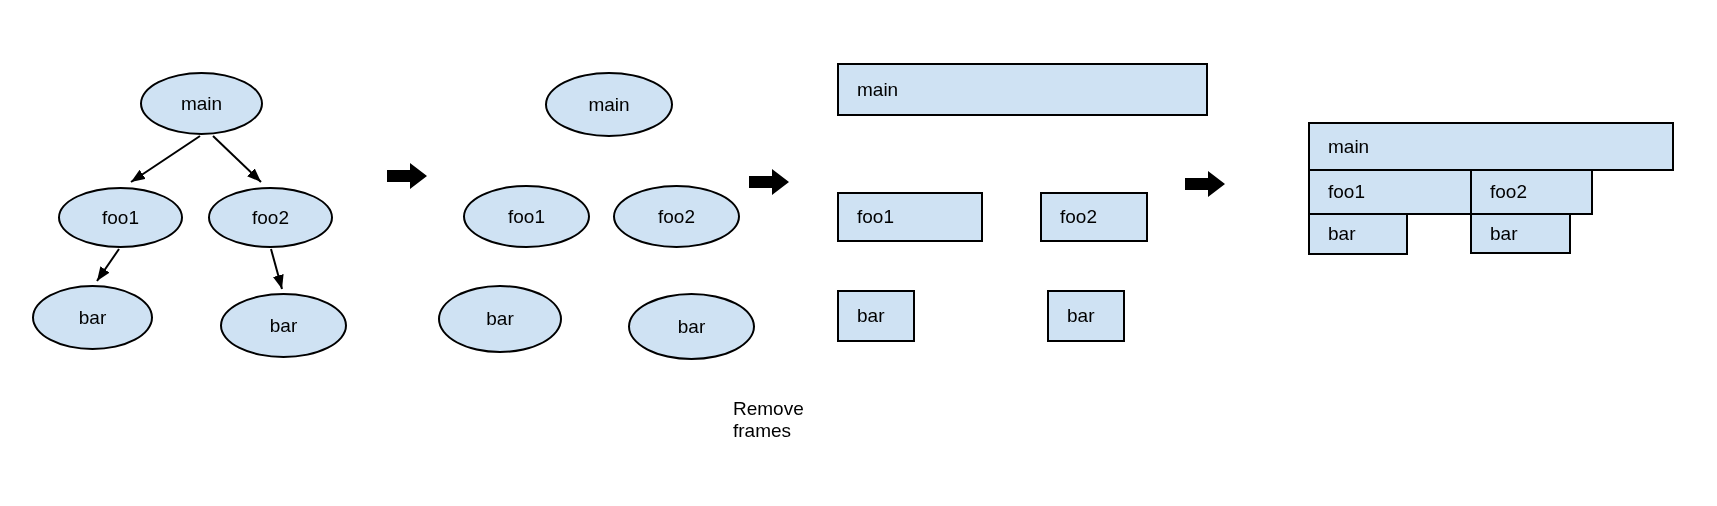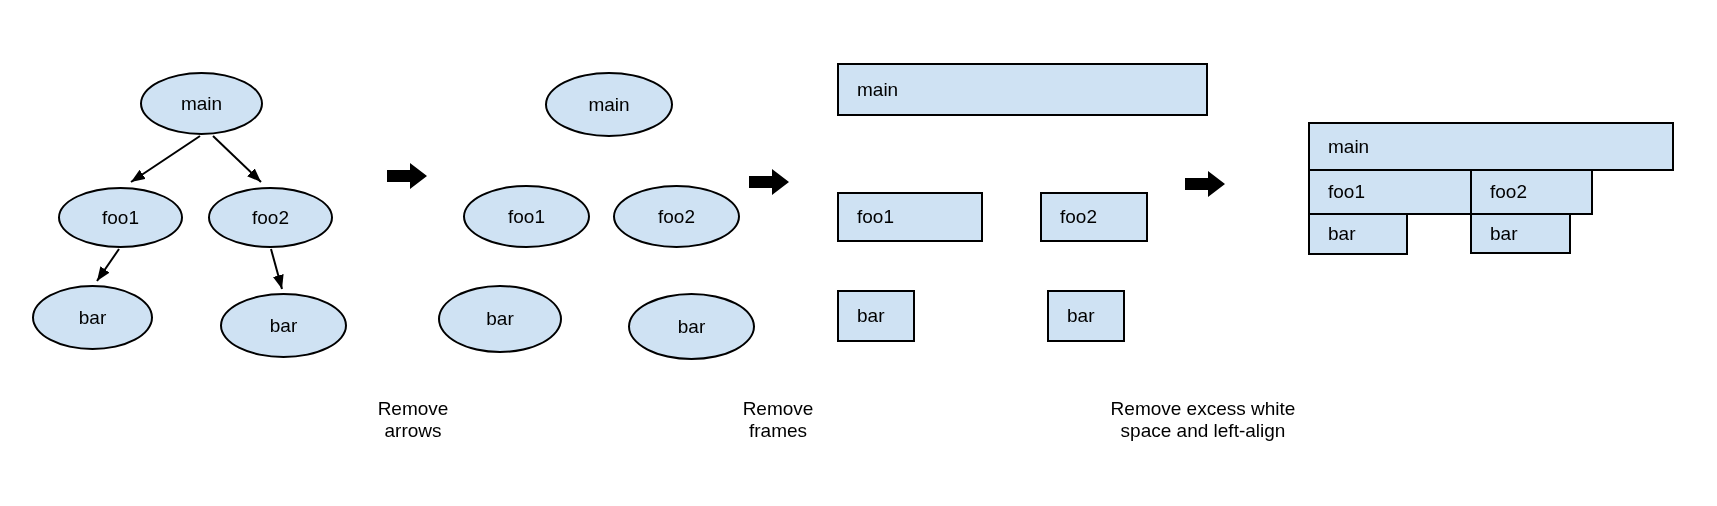--- a/index.html
+++ b/index.html
@@ -4,21 +4,20 @@
 <style>
   html, body { margin: 0; padding: 0; background: #ffffff; }
   .canvas {
     position: relative;
     width: 1717px;
     height: 506px;
     background: #ffffff;
     font-family: "Liberation Sans", sans-serif;
     color: #000000;
     overflow: hidden;
-    text-align: center;
   }
   .overlay {
     position: absolute;
     left: 0; top: 0;
     width: 1717px; height: 506px;
     pointer-events: none;
   }
   .node {
     position: absolute;
     box-sizing: border-box;
@@ -123,17 +122,15 @@
   <div class="node frame" style="left:1470px; top:169px; width:123px; height:46px;">
       <span>foo2</span>
     </div>
   <div class="node frame" style="left:1308px; top:213px; width:100px; height:42px;">
       <span>bar</span>
     </div>
   <div class="node frame" style="left:1470px; top:213px; width:101px; height:41px;">
       <span>bar</span>
     </div>
 
-  <div class="caption" style="left:363px;  top:398px; width:100px;">Remove arrows</div>
   <div class="caption" style="left:733px;  top:398px; width:90px;">Remove frames</div>
-  <div class="caption" style="left:1103px; top:398px; width:200px;">Remove excess white space and left-align</div>
 
 </div>
 
 </body></html>

